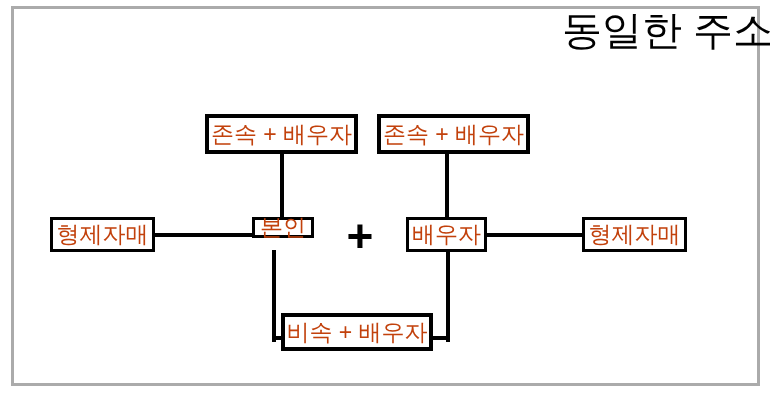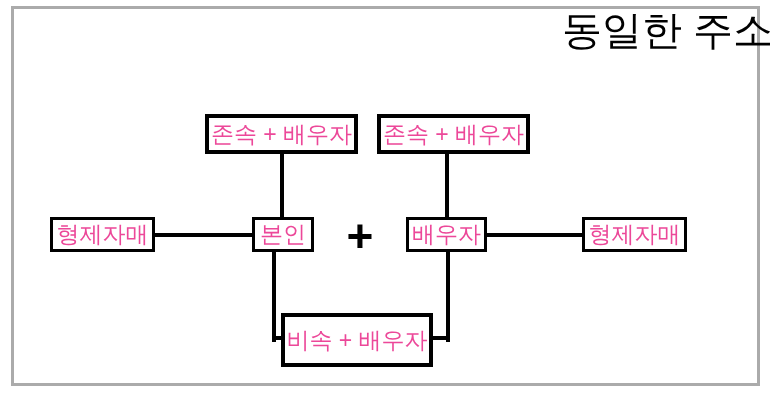--- a/index.html
+++ b/index.html
@@ -36,21 +36,21 @@
   .node {
     position: absolute;
     box-sizing: border-box;
     background: #ffffff;
     border: 3px solid #000000;
     display: flex;
     align-items: center;
     justify-content: center;
     font-size: 23px;
     line-height: 1;
-    color: #ec4899;
+    color: #c2410c;
     white-space: nowrap;
     z-index: 2;
   }
   .node.thick { border-width: 4px; }
   .connector {
     position: absolute;
     background: #000000;
     z-index: 1;
   }
   .plus {
@@ -64,24 +64,24 @@
     justify-content: center;
     font-size: 46px;
     font-weight: bold;
     color: #000000;
     z-index: 2;
   }
   
   .node-ancestor-left   { left: 205px; top: 114px; width: 153px; height: 40px; }
   .node-ancestor-right  { left: 377px; top: 114px; width: 153px; height: 40px; }
   .node-sibling-left    { left: 50px;  top: 217px; width: 105px; height: 35px; }
-  .node-self            { left: 252px; top: 217px; width: 62px;  height: 35px; }
+  .node-self            { left: 252px; top: 217px; width: 62px;  height: 21px; }
   .node-spouse          { left: 406px; top: 217px; width: 81px;  height: 35px; }
   .node-sibling-right   { left: 582px; top: 217px; width: 105px; height: 35px; }
-  .node-descendant      { left: 281px; top: 313px; width: 152px; height: 54px; }
+  .node-descendant      { left: 281px; top: 313px; width: 152px; height: 38px; }
   
   .conn-v-ancestorleft-self   { left: 280px; top: 150px; width: 4px;  height: 68px; }
   .conn-v-ancestorright-spouse{ left: 445px; top: 150px; width: 4px;  height: 68px; }
   .conn-h-siblingleft-self    { left: 155px; top: 233px; width: 97px; height: 4px;  }
   .conn-h-spouse-siblingright { left: 487px; top: 233px; width: 95px; height: 4px;  }
   .conn-v-self-descendant     { left: 272px; top: 250px; width: 4px;  height: 92px; }
   .conn-v-spouse-descendant   { left: 446px; top: 250px; width: 4px;  height: 92px; }
   .conn-stub-left             { left: 272px; top: 336px; width: 13px; height: 4px;  }
   .conn-stub-right            { left: 430px; top: 336px; width: 20px; height: 4px;  }
 </style>

